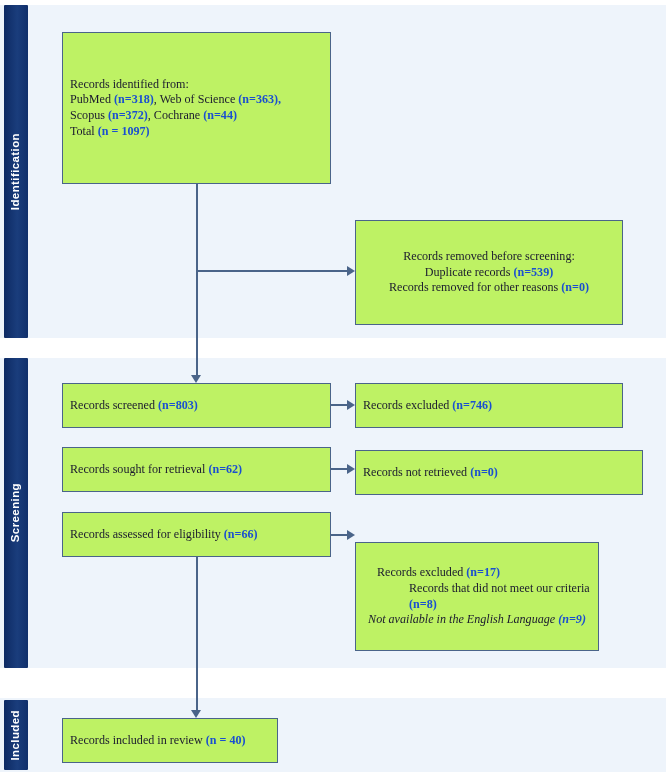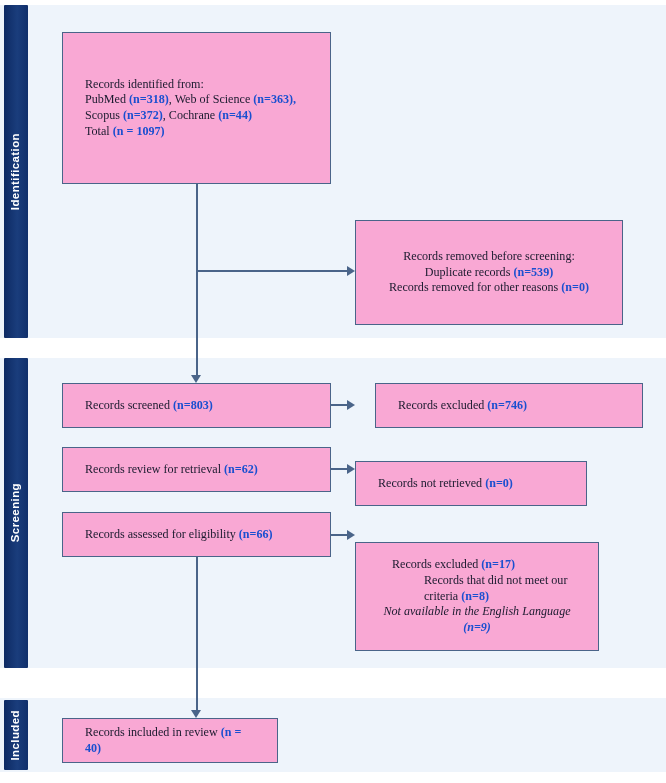--- a/index.html
+++ b/index.html
@@ -49,49 +49,49 @@
     white-space: nowrap;
     line-height: 1;
   }
   #stage-identification { left: 4px;  top: 5px;   width: 24px; height: 333px; }
   #stage-screening      { left: 4px;  top: 358px; width: 24px; height: 310px; }
   #stage-included       { left: 4px;  top: 700px; width: 24px; height: 70px;  }
 
   
   .flow-box {
     position: absolute;
-    background: #f9a8d4;
+    background: #bef264;
     border: 1.3px solid #4a6489;
     box-sizing: border-box;
     display: flex;
     align-items: center;
-    padding: 6px 22px;
+    padding: 6px 7px;
   }
   .flow-box .box-text {
     font-family: "Liberation Serif", serif;
     font-size: 12.1px;
     line-height: 1.30;
     color: #1a1a2e;
     width: 100%;
   }
   .align-left   { text-align: left; }
   .align-center { text-align: center; }
 
   .num {
     color: #1a4fd0;
     font-weight: bold;
   }
 
   
   #box-identified   { left: 62px;  top: 32px;  width: 269px; height: 152px; }
   #box-removed      { left: 355px; top: 220px; width: 268px; height: 105px; }
   #box-screened     { left: 62px;  top: 383px; width: 269px; height: 45px;  }
-  #box-excluded     { left: 355px; top: 383px; width: 268px; height: 45px; margin-left: 20px;  }
+  #box-excluded     { left: 355px; top: 383px; width: 268px; height: 45px;  }
   #box-sought       { left: 62px;  top: 447px; width: 269px; height: 45px;  }
-  #box-notretrieved { left: 355px; top: 461px; width: 232px; height: 45px;  }
+  #box-notretrieved { left: 355px; top: 450px; width: 288px; height: 45px;  }
   #box-eligibility  { left: 62px;  top: 512px; width: 269px; height: 45px; justify-content: flex-end;  }
   #box-excluded2    { left: 355px; top: 542px; width: 244px; height: 109px; }
   #box-included     { left: 62px;  top: 718px; width: 216px; height: 45px;  }
 
   
   .conn {
     position: absolute;
     background: #4a6489;
   }
   .v-line { width: 1.6px; }
@@ -192,21 +192,21 @@
   </div>
 
   <div class="flow-box" id="box-excluded">
     <div class="box-text align-left">
       <span>Records excluded </span><span class="num">(n=746)</span>
     </div>
   </div>
 
   <div class="flow-box" id="box-sought">
     <div class="box-text align-left">
-      <span>Records review for retrieval </span><span class="num">(n=62)</span>
+      <span>Records sought for retrieval </span><span class="num">(n=62)</span>
     </div>
   </div>
 
   <div class="flow-box" id="box-notretrieved">
     <div class="box-text align-left">
       <span>Records not retrieved </span><span class="num">(n=0)</span>
     </div>
   </div>
 
   <div class="flow-box" id="box-eligibility">

